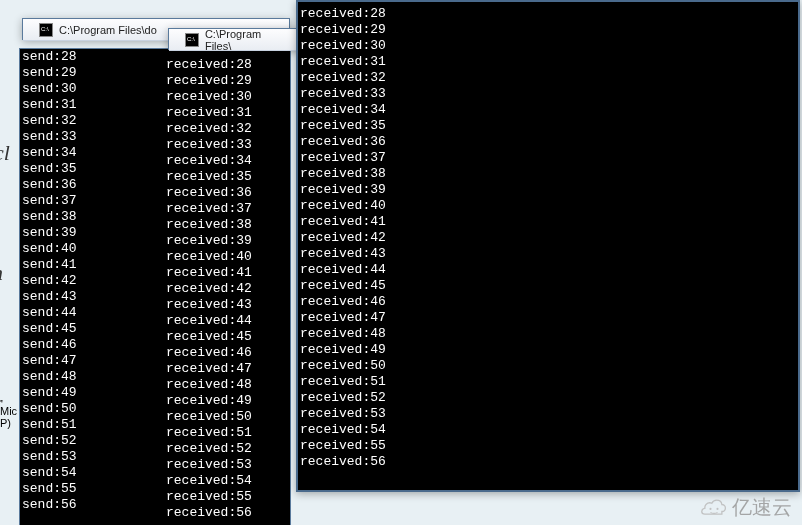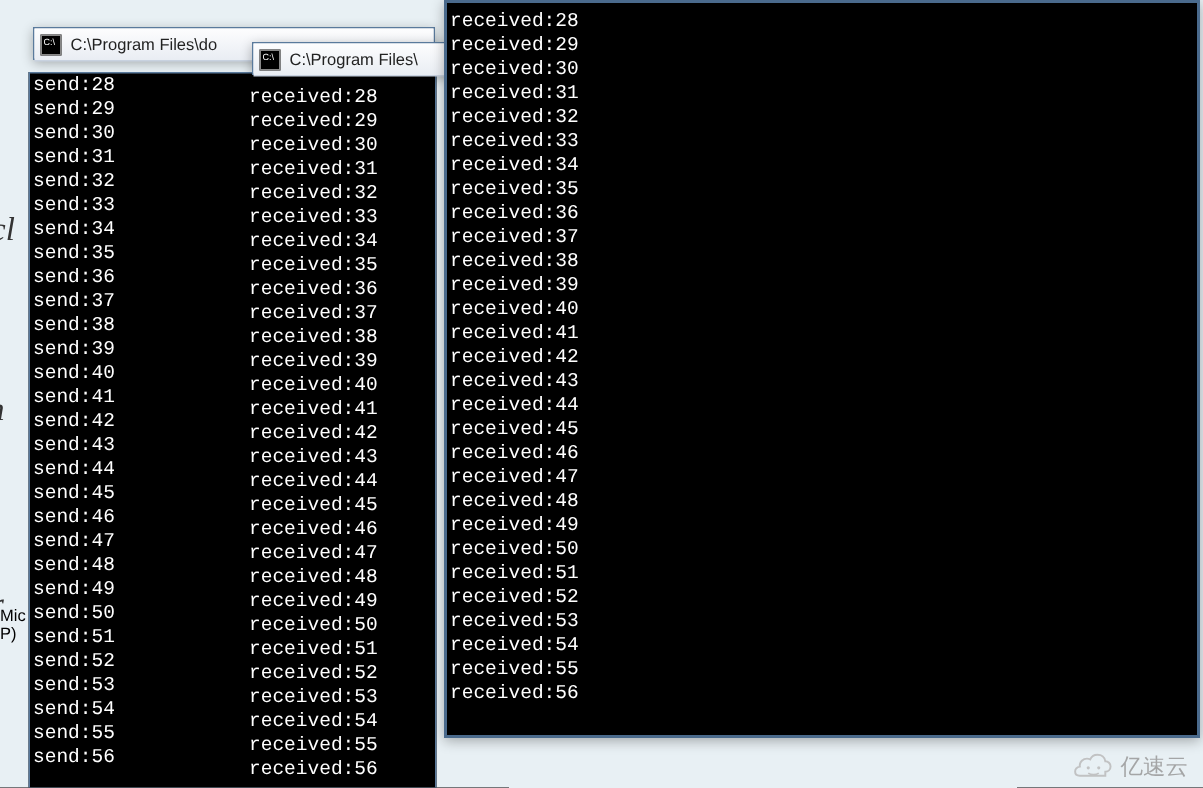--- a/index.html
+++ b/index.html
@@ -44,21 +44,21 @@
       background: #000;
       box-shadow: 0 2px 8px rgba(0,0,0,0.3);
     }
 
     .titlebar {
       height: 22px;
       background: linear-gradient(#fdfdfe, #e9edf3);
       border-bottom: 1px solid #c8d2e0;
       display: flex;
       align-items: center;
-      padding: 0 4px;
+      padding: 0 16px;
       font-family: "Segoe UI", Tahoma, sans-serif;
       font-size: 11px;
       color: #222;
     }
     .titlebar-icon {
       width: 14px;
       height: 14px;
       background: #000;
       border: 1px solid #888;
       margin-right: 6px;
@@ -141,24 +141,24 @@
 
     .line { display: block; }
 
     
     .watermark {
       position: absolute;
       right: 10px;
       bottom: 4px;
       z-index: 10;
       display: flex;
-      align-items: flex-start;
+      align-items: center;
       font-family: "Microsoft YaHei", Arial, sans-serif;
       color: #999;
-      font-size: 15px;
+      font-size: 20px;
       opacity: 0.85;
     }
     .watermark .cloud {
       width: 28px;
       height: 18px;
       margin-right: 4px;
       position: relative;
     }
     .watermark .cloud svg { width: 100%; height: 100%; }
   </style>

